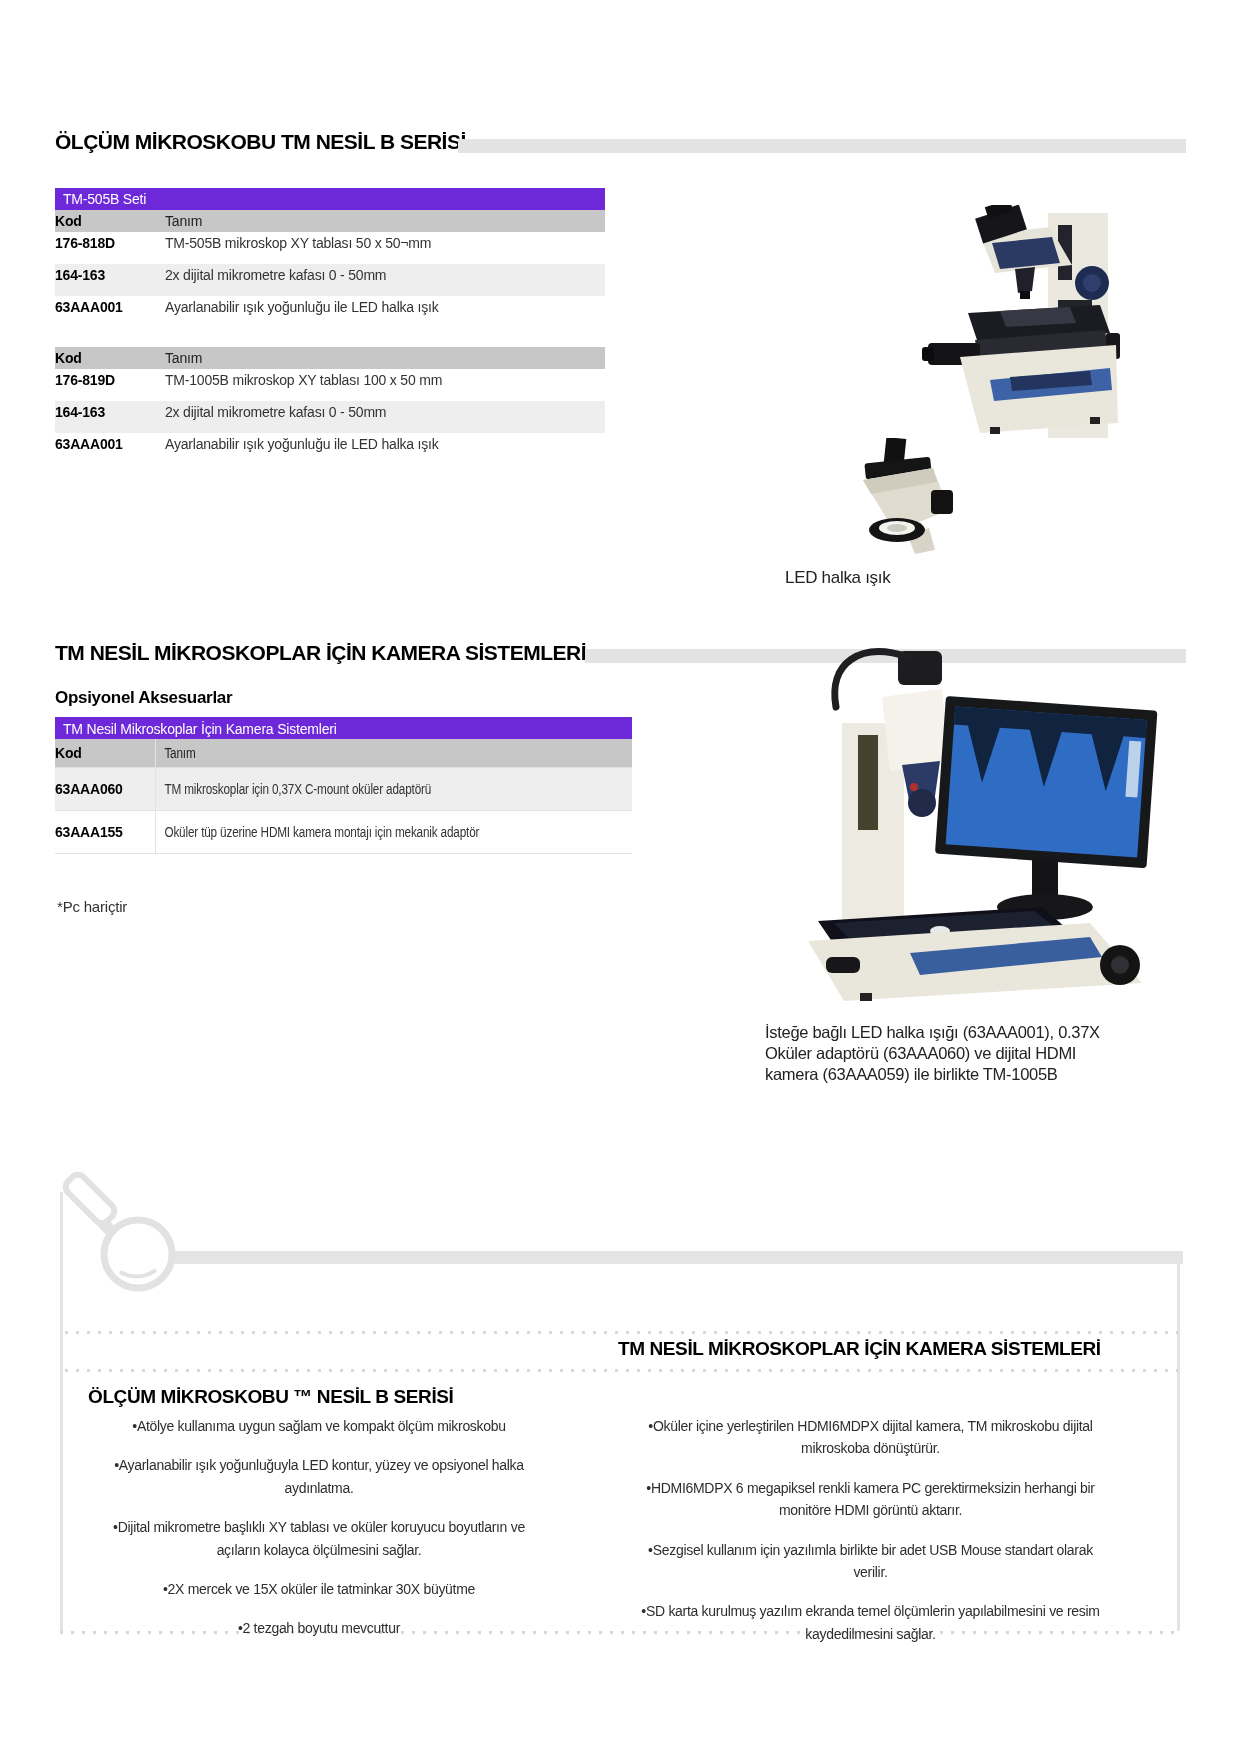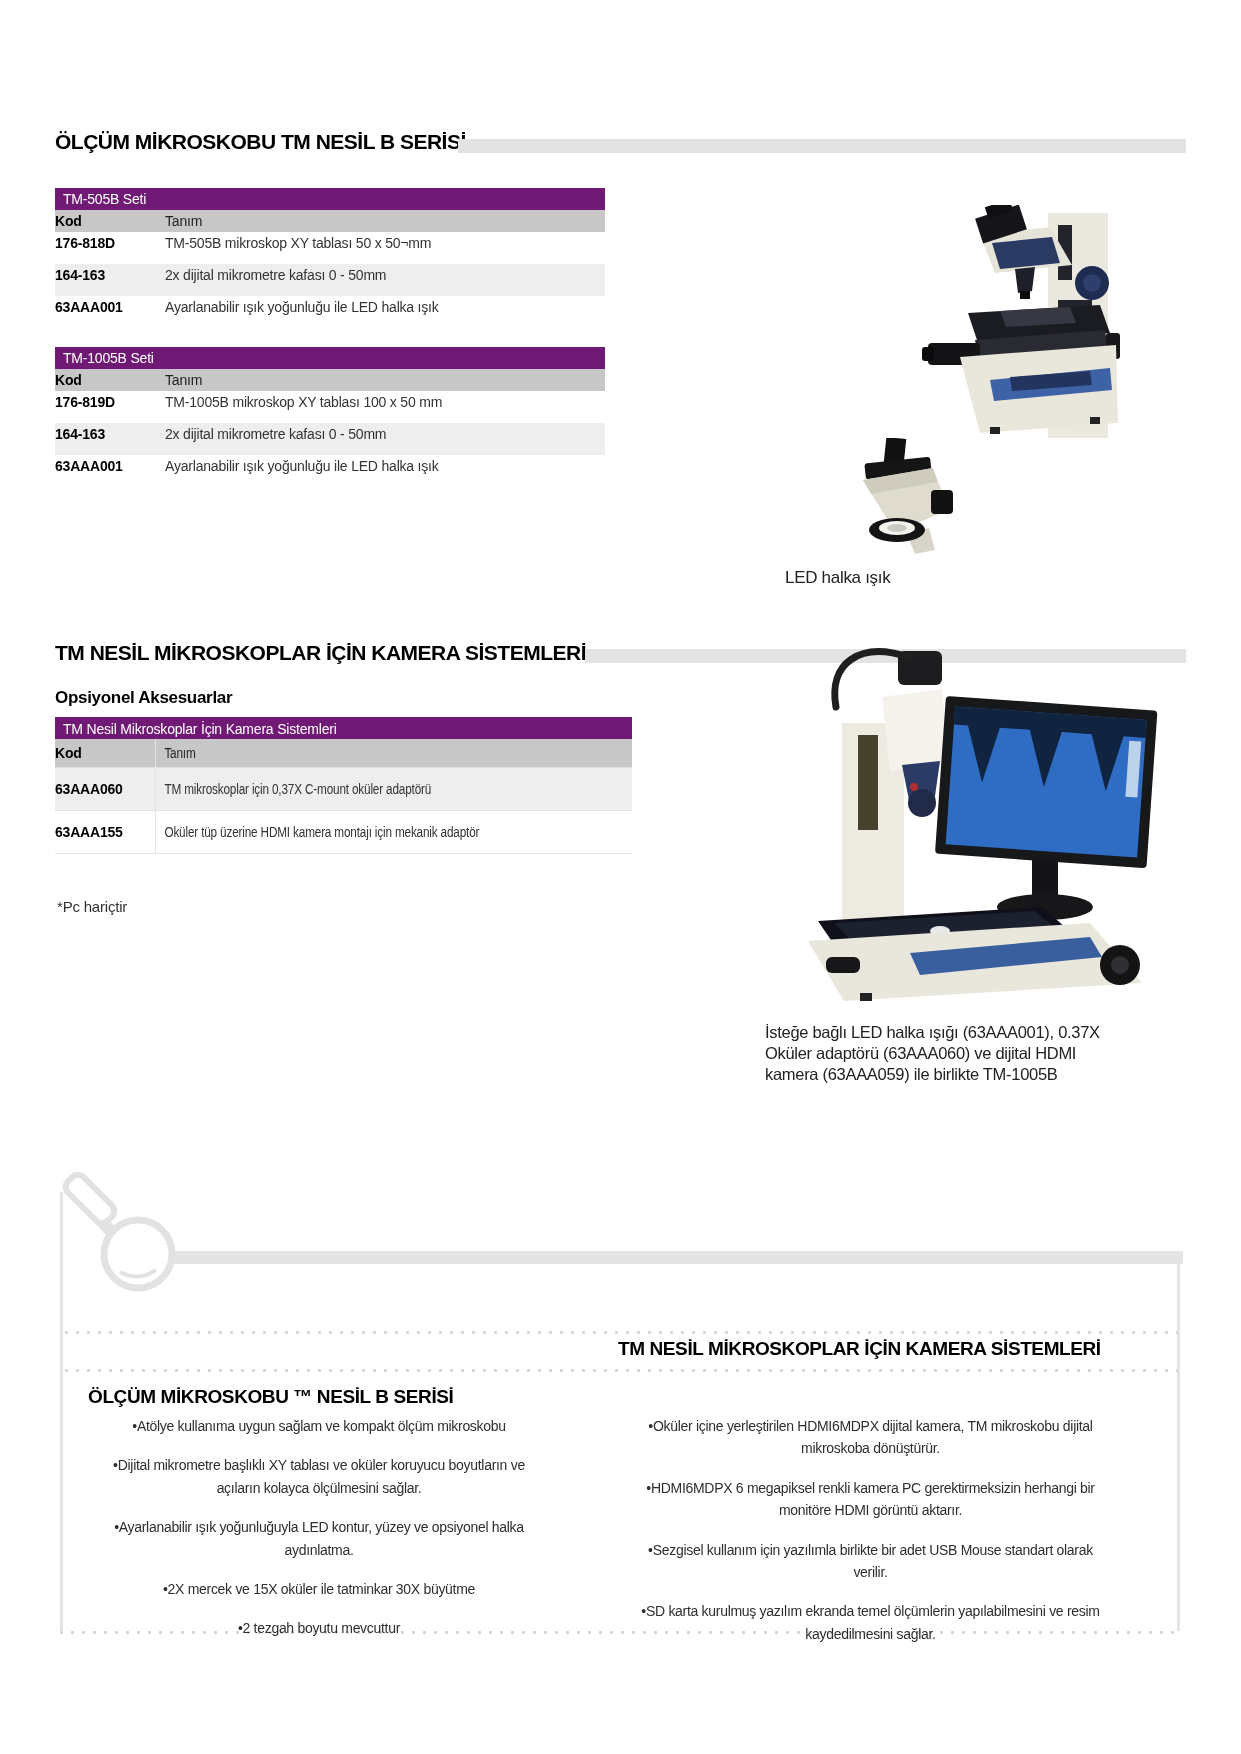--- a/index.html
+++ b/index.html
@@ -6,21 +6,21 @@
   .page{position:relative;width:1241px;height:1754px;background:#ffffff;overflow:hidden;
         font-family:"Liberation Sans",sans-serif;color:#1a1a1a;}
   .abs{position:absolute;}
 
   
   .sec-title{position:absolute;font-size:21px;font-weight:bold;letter-spacing:-0.5px;color:#000;white-space:nowrap;}
   .accent-bar{position:absolute;height:14px;background:#e3e3e3;}
 
   
   .table{position:absolute;font-size:14px;letter-spacing:-0.2px;}
-  .t-title{background:#701a75;color:#ffffff;height:22px;line-height:22px;padding-left:8px;font-size:14px;}
+  .t-title{background:#6d28d9;color:#ffffff;height:22px;line-height:22px;padding-left:8px;font-size:14px;}
   .t-head{background:#c7c7c7;display:flex;height:22px;line-height:22px;}
   .t-row{display:flex;height:32px;line-height:22px;background:#fff;}
   .t-row.alt{background:#eeeeee;}
   .c-kod{width:100px;font-weight:bold;color:#000;flex:none;}
   .c-tanim{flex:1;padding-left:10px;color:#333;}
   .t-head .c-tanim{color:#222;}
 
   
   .t3 .t-title{height:22px;line-height:25px;}
   .t3 .t-head{height:28px;line-height:28px;border-bottom:1px solid #e0e0e0;}
@@ -65,21 +65,20 @@
       <span class="c-kod">164-163</span>
       <span class="c-tanim">2x dijital mikrometre kafası 0 - 50mm</span>
     </div>
     <div class="t-row">
       <span class="c-kod">63AAA001</span>
       <span class="c-tanim">Ayarlanabilir ışık yoğunluğu ile LED halka ışık</span>
     </div>
   </div>
 
   <div class="table" style="left:55px;top:347px;width:550px;">
-    <div class="t-title">TM-1005B Seti</div>
     <div class="t-head">
       <span class="c-kod">Kod</span>
       <span class="c-tanim">Tanım</span>
     </div>
     <div class="t-row">
       <span class="c-kod">176-819D</span>
       <span class="c-tanim">TM-1005B mikroskop XY tablası 100 x 50 mm</span>
     </div>
     <div class="t-row alt">
       <span class="c-kod">164-163</span>
@@ -196,22 +195,22 @@
 
   <div class="dotline" style="left:65px;top:1331px;width:1113px;"></div>
   <div class="dotline" style="left:65px;top:1369px;width:1113px;"></div>
   <div class="dotline" style="left:60px;top:1631px;width:1120px;"></div>
 
   <div class="feat-title" style="left:88px;top:1338px;margin-top:48px;">ÖLÇÜM MİKROSKOBU ™ NESİL B SERİSİ</div>
   <div class="feat-title" style="left:618px;top:1338px;">TM NESİL MİKROSKOPLAR İÇİN KAMERA SİSTEMLERİ</div>
 
   <div class="bullets" style="left:88px;top:1398px;width:462px;">
     <p>Atölye kullanıma uygun sağlam ve kompakt ölçüm mikroskobu</p>
+    <p>Ayarlanabilir ışık yoğunluğuyla LED kontur, yüzey ve opsiyonel halka aydınlatma.</p>
     <p>Dijital mikrometre başlıklı XY tablası ve oküler koruyucu boyutların ve açıların kolayca ölçülmesini sağlar.</p>
-    <p>Ayarlanabilir ışık yoğunluğuyla LED kontur, yüzey ve opsiyonel halka aydınlatma.</p>
     <p>2X mercek ve 15X oküler ile tatminkar 30X büyütme</p>
     <p>2 tezgah boyutu mevcuttur</p>
   </div>
 
   <div class="bullets" style="left:618px;top:1398px;width:505px;">
     <p>Oküler içine yerleştirilen HDMI6MDPX dijital kamera, TM mikroskobu dijital mikroskoba dönüştürür.</p>
     <p>HDMI6MDPX 6 megapiksel renkli kamera PC gerektirmeksizin herhangi bir monitöre HDMI görüntü aktarır.</p>
     <p>Sezgisel kullanım için yazılımla birlikte bir adet USB Mouse standart olarak verilir.</p>
     <p>SD karta kurulmuş yazılım ekranda temel ölçümlerin yapılabilmesini ve resim kaydedilmesini sağlar.</p>
   </div>

